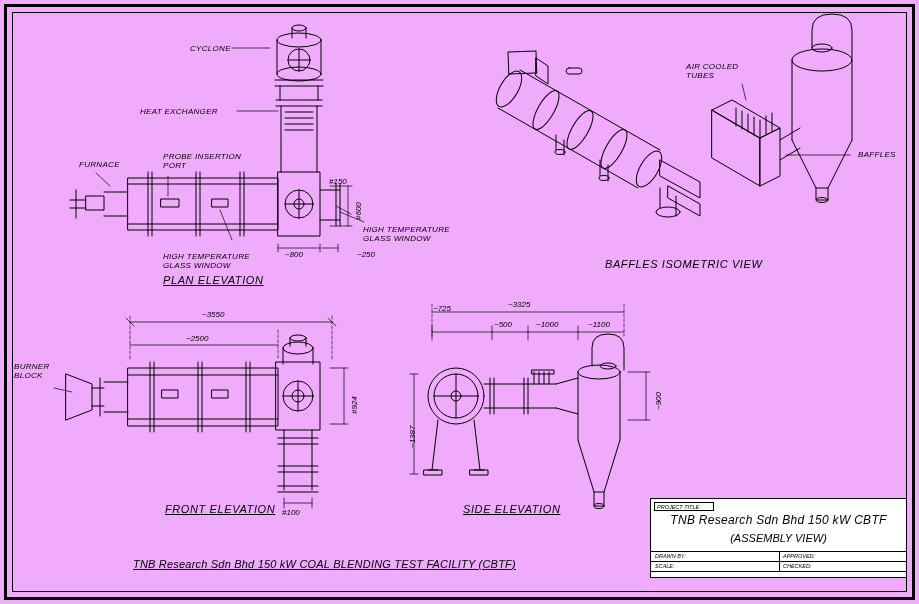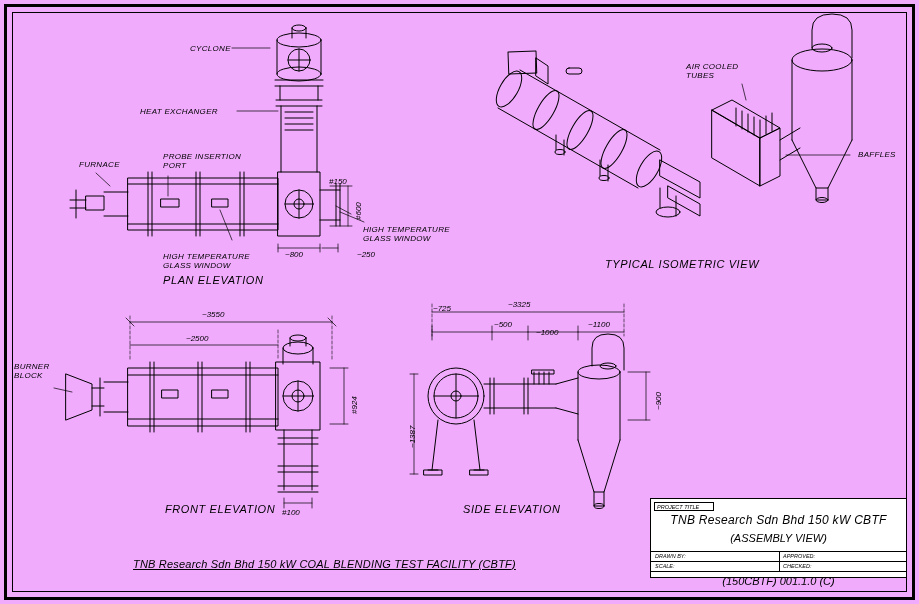--- a/index.html
+++ b/index.html
@@ -39,20 +39,21 @@
     letter-spacing: 0.3px;
     color: #000;
     white-space: pre;
     font-style: italic;
   }
   .lbl.big {
     font-size: 11px;
     letter-spacing: 0.6px;
   }
   .lbl.under {
+    text-decoration: underline;
   }
   .dim {
     position: absolute;
     font-size: 8px;
     font-style: italic;
     color: #000;
     white-space: pre;
   }
   .dim.rot {
     transform-origin: left top;
@@ -351,49 +352,48 @@
 GLASS WINDOW</div>
   <div class="dim" style="left:329px; top:177px;">#150</div>
   <div class="dim rot" style="left:354px; top:220px;">#600</div>
   <div class="dim" style="left:285px; top:250px;">~800</div>
   <div class="dim" style="left:357px; top:250px;">~250</div>
   <div class="lbl big under" style="left:163px; top:274px;">PLAN ELEVATION</div>
 
   <div class="lbl" style="left:686px; top:62px; line-height:9px;">AIR COOLED
 TUBES</div>
   <div class="lbl" style="left:858px; top:150px;">BAFFLES</div>
-  <div class="lbl big" style="left:605px; top:258px;">TYPICAL ISOMETRIC VIEW</div>
+  <div class="lbl big" style="left:605px; top:258px;">BAFFLES ISOMETRIC VIEW</div>
 
   <div class="lbl" style="left:14px; top:362px; line-height:9px;">BURNER
 BLOCK</div>
   <div class="dim" style="left:202px; top:310px;">~3550</div>
   <div class="dim" style="left:186px; top:334px;">~2500</div>
   <div class="dim rot" style="left:350px; top:414px;">#924</div>
   <div class="dim" style="left:282px; top:508px;">#100</div>
   <div class="lbl big under" style="left:165px; top:503px;">FRONT ELEVATION</div>
 
   <div class="dim" style="left:508px; top:300px;">~3325</div>
   <div class="dim" style="left:433px; top:304px;">~725</div>
   <div class="dim" style="left:494px; top:320px;">~500</div>
-  <div class="dim" style="left:536px; top:320px;margin-top:8px;">~1000</div>
+  <div class="dim" style="left:536px; top:320px;">~1000</div>
   <div class="dim" style="left:588px; top:320px;">~1100</div>
   <div class="dim rot" style="left:654px; top:410px;">~900</div>
   <div class="dim rot" style="left:408px; top:448px;">~1387</div>
   <div class="lbl big under" style="left:463px; top:503px;">SIDE ELEVATION</div>
 
   <div id="caption-main">TNB Research Sdn Bhd 150 kW COAL BLENDING TEST FACILITY (CBTF)</div>
 
   <div id="titleblock">
     <div id="tb-head">PROJECT TITLE</div>
     <div id="tb-title1">TNB Research Sdn Bhd 150 kW CBTF</div>
     <div id="tb-title2">(ASSEMBLY VIEW)</div>
     <div id="tb-rule1"></div>
     <div id="tb-midrule"></div>
     <div id="tb-vrule"></div>
     <div id="tb-rule2"></div>
     <div class="tb-cell" style="left:4px; top:54px;">DRAWN BY:</div>
     <div class="tb-cell" style="left:132px; top:54px;">APPROVED:</div>
     <div class="tb-cell" style="left:4px; top:64px;">SCALE:</div>
     <div class="tb-cell" style="left:132px; top:64px;">CHECKED:</div>
-    <div id="tb-docno">(150CBTF) 001.1.0 (C)</div>
   </div>
 
 </div>
 
 </body></html>

